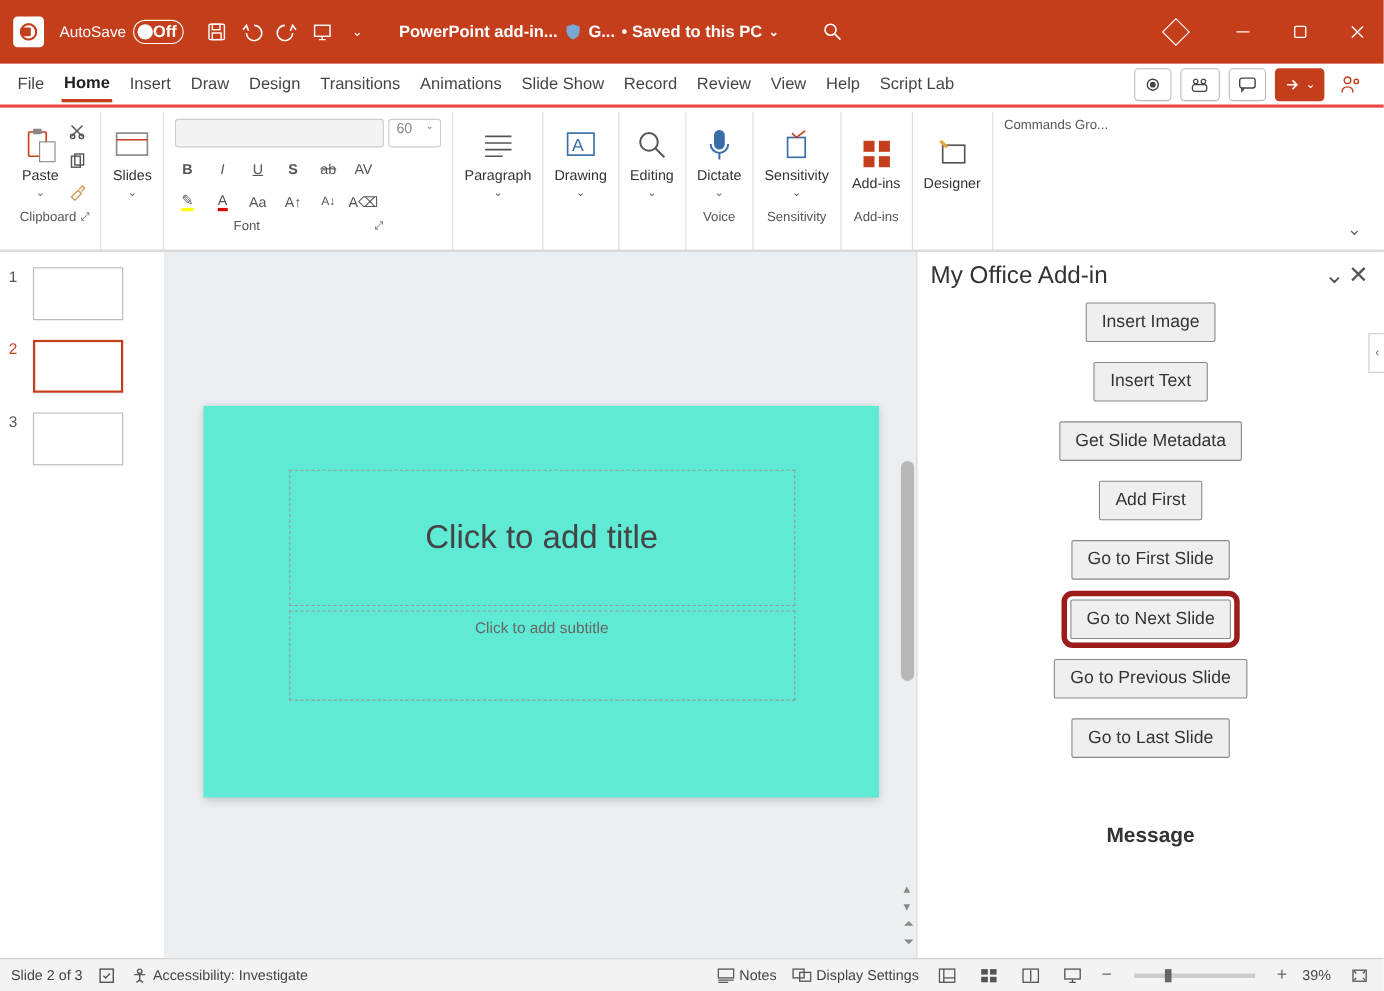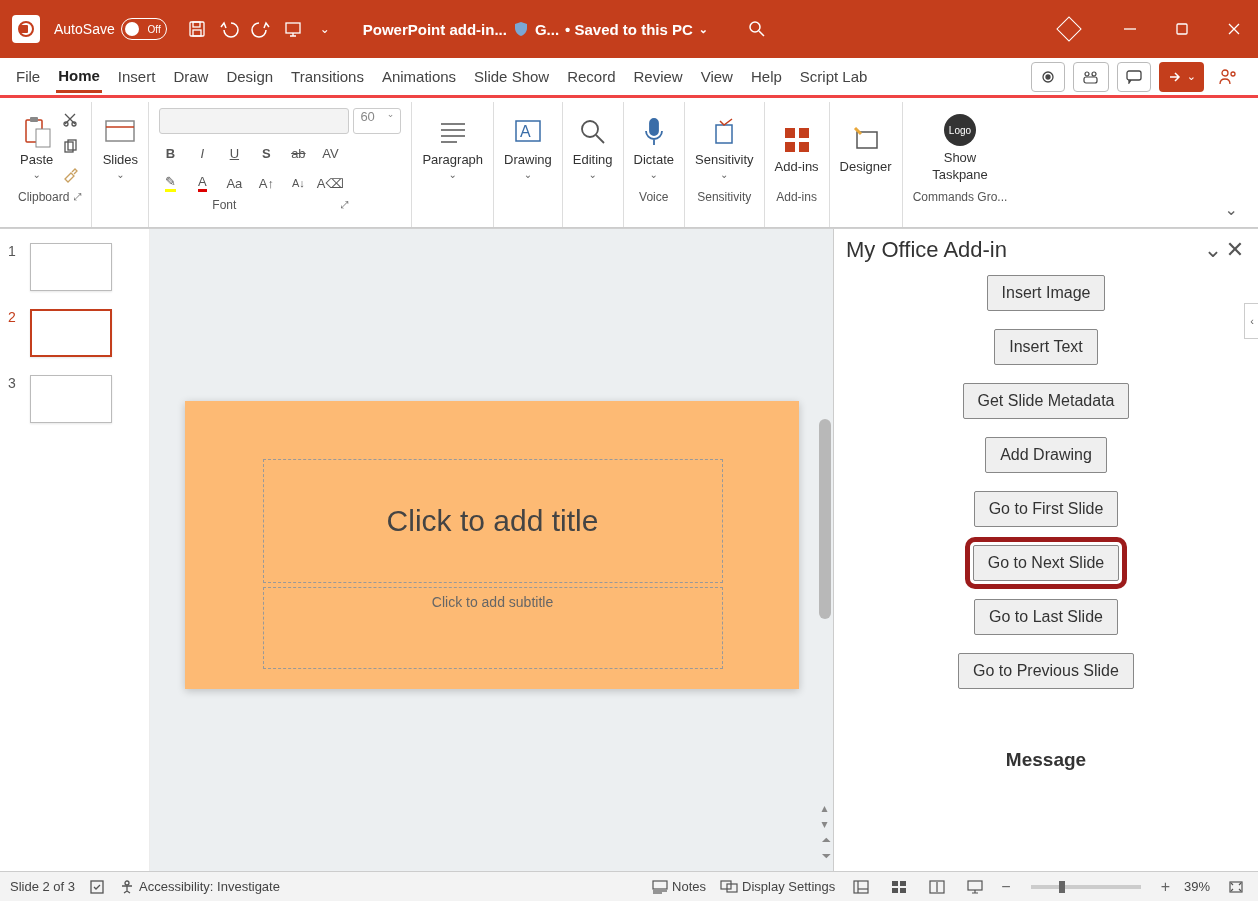--- a/index.html
+++ b/index.html
@@ -4,21 +4,21 @@
 <style>
 * { margin: 0; padding: 0; box-sizing: border-box; font-family: "Segoe UI", Arial, sans-serif; }
 body { width: 1258px; height: 901px; overflow: hidden; display: flex; flex-direction: column; background: #fff; }
 
 
 .titlebar { background: #c43e1c; color: #fff; height: 58px; display: flex; align-items: center; padding: 0 12px; }
 .titlebar .app-icon { width: 28px; height: 28px; background: #fff; border-radius: 4px; display: flex; align-items: center; justify-content: center; color: #c43e1c; font-weight: bold; font-size: 14px; margin-right: 14px; }
 .titlebar .autosave { display: flex; align-items: center; font-size: 14px; margin-right: 10px; }
 .titlebar .toggle { width: 46px; height: 22px; border: 1px solid #fff; border-radius: 11px; display: flex; align-items: center; padding: 0 3px; margin-left: 6px; position: relative; }
 .titlebar .toggle .knob { width: 14px; height: 14px; background: #fff; border-radius: 50%; }
-.titlebar .toggle .off { font-size: 10px; color: #fff; position: absolute; right: 5px; }
+.titlebar .toggle .off { font-size: 15px; color: #fff; position: absolute; right: 5px; font-weight: bold; }
 .qat { display: flex; align-items: center; gap: 12px; margin: 0 10px; }
 .qat .ic { width: 20px; height: 20px; display: flex; align-items: center; justify-content: center; }
 .titlebar .doc-title { margin-left: 18px; font-size: 15px; display:flex; align-items:center; gap:6px;font-weight:bold;}
 .titlebar .spacer { flex: 1; }
 .titlebar .win-btns { display: flex; gap: 28px; margin-left: 20px; }
 .titlebar .win-btns .wb { width: 24px; height: 24px; display: flex; align-items: center; justify-content: center; font-size: 14px; }
 .diamond { width:18px; height:18px; border:1.5px solid #fff; transform: rotate(45deg); }
 
 
 .tabstrip { background: #fff; height: 40px; display: flex; align-items: center; padding: 0 14px; gap: 14px; border-bottom: 3px solid #ef4444; font-size: 15px; color: #444; }
@@ -45,21 +45,21 @@
 
 .body { flex: 1; display: flex; min-height: 0; background:#fff; border-top:1px solid #d0d0d0;}
 .thumbs { width: 150px; background: #fff; padding: 14px 8px; display:flex; flex-direction:column; gap:18px; border-right: 1px solid #ececec;}
 .thumb-row { display:flex; gap:8px; align-items:flex-start;}
 .thumb-row .num { font-size:14px; color:#555; width:14px; }
 .thumb-row.sel .num { color:#c43e1c;}
 .thumb { width: 82px; height: 48px; border:1px solid #bbb; background:#fff; box-shadow:0 1px 2px rgba(0,0,0,0.1);}
 .thumb-row.sel .thumb { border:2.5px solid #c43e1c; }
 
 .editor { flex:1; background:#eceff1; position:relative; display:flex; align-items:flex-start; justify-content:center; padding-top:140px; }
-.slide { width: 614px; height: 288px; background:#fdba74; box-shadow: 0 2px 8px rgba(0,0,0,0.2); position:relative;margin-top:32px;}
+.slide { width: 614px; height: 356px; background:#5eead4; box-shadow: 0 2px 8px rgba(0,0,0,0.2); position:relative;}
 .ph-title { position:absolute; left:78px; top:58px; width:460px; height:124px; border:1px dashed #999; display:flex; align-items:center; justify-content:center; font-size:30px; color:#444;}
 .ph-sub { position:absolute; left:78px; top:186px; width:460px; height:82px; border:1px dashed #999; text-align:center; font-size:14px; color:#666; padding-top:6px;}
 .editor .vscroll { position:absolute; right:2px; top:190px; width:12px; height:200px; background:#b8b8b8; border-radius:6px;}
 .editor .nav-arrows { position:absolute; right:2px; bottom:8px; display:flex; flex-direction:column; gap:2px; color:#888; font-size:12px;}
 
 
 .taskpane { width: 425px; border-left: 1px solid #ccc; display:flex; flex-direction:column; background:#fff;}
 .tp-hdr { display:flex; align-items:center; padding: 8px 12px; font-size: 22px; color:#333;}
 .tp-hdr .sp { flex:1;}
 .tp-hdr .hic { width:22px; color:#555; text-align:center;}
@@ -417,29 +417,20 @@
               <path d="M4 4l6 6" stroke="#e8a73a" stroke-width="3"></path>
             </svg>
           </div>
       <span>Designer</span>
     </div>
       </div>
       <div class="label">&nbsp;</div>
   </div>
 
   <div class="group" style="border-right:none;">
-    <div class="controls">
-        <div class="gbtn">
-      <div class="ico">
-            <div class="logo-circle">Logo</div>
-          </div>
-      <span>Show</span>
-      <span>Taskpane</span>
-    </div>
-      </div>
     <div class="label">Commands Gro...</div>
   </div>
   <div class="chev">⌄</div>
 </div>
 
 <div class="body">
   <div class="thumbs">
     <div class="thumb-row">
       <div class="num">1</div>
       <div class="thumb"></div>
@@ -474,25 +465,25 @@
       <span class="sp"></span>
       <span class="hic">⌄</span>
       <span class="hic">✕</span>
     </div>
     <div class="tp-body">
       <div class="tp-tab">‹</div>
       <div class="tp-btns">
         <button class="tp-btn">Insert Image</button>
         <button class="tp-btn">Insert Text</button>
         <button class="tp-btn">Get Slide Metadata</button>
-        <button class="tp-btn">Add Drawing</button>
+        <button class="tp-btn">Add First</button>
         <button class="tp-btn">Go to First Slide</button>
         <button class="tp-btn hl">Go to Next Slide</button>
+        <button class="tp-btn">Go to Previous Slide</button>
         <button class="tp-btn">Go to Last Slide</button>
-        <button class="tp-btn">Go to Previous Slide</button>
       </div>
       <div class="tp-msg">Message</div>
     </div>
   </div>
 </div>
 
 <div class="status">
   <span>Slide 2 of 3</span>
   <span>
       <svg width="16" height="16" fill="none" stroke="#555" stroke-width="1.3">

